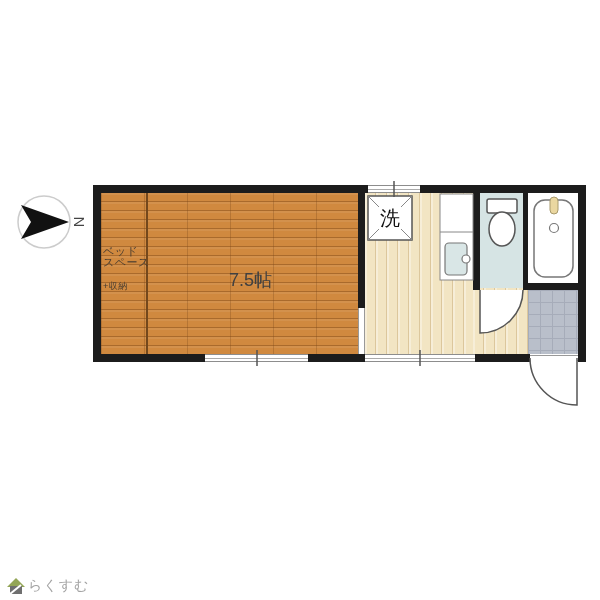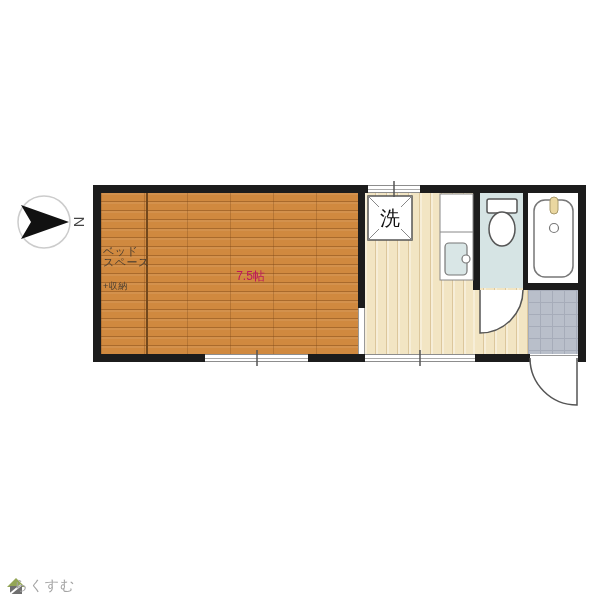--- a/index.html
+++ b/index.html
@@ -43,26 +43,26 @@
     border-left:1px solid #999;border-right:1px solid #999;box-sizing:border-box;
   }
   .threshold{
     position:absolute;background:#ffffff;
     border-top:1px solid #999;border-bottom:1px solid #999;box-sizing:border-box;
   }
   .beddivider{position:absolute;background:#74481c;}
   .label{position:absolute;color:#453b30;}
   .bedspace-label{font-size:11px;line-height:10.5px;letter-spacing:0.5px;}
   .storage-label{font-size:9px;letter-spacing:0.5px;}
-  .room-size-label{font-size:12px;color:#be185d;text-align:center;}
+  .room-size-label{font-size:18px;color:#404040;text-align:center;}
   .washer-label{
     font-size:20px;color:#111;background:#ffffff;line-height:22px;
     padding:1px 1px;
   }
-  .brand{position:absolute;left:14px;top:577px;font-size:14px;color:#a3a3a3;letter-spacing:1px;}
+  .brand{position:absolute;left:28px;top:577px;font-size:14px;color:#a3a3a3;letter-spacing:1px;}
   svg{position:absolute;left:0;top:0;}
 </style>
 </head>
 <body>
 
 <div class="abs" style="left:0;top:0;width:600px;height:600px;">
 
   <div class="floor wood" style="left:101px;top:193px;width:257px;height:161px;"></div>
   <div class="beddivider" style="left:146px;top:193px;width:2px;height:161px;"></div>
   <div class="floor hallwood" style="left:365px;top:193px;width:108px;height:161px;"></div>

